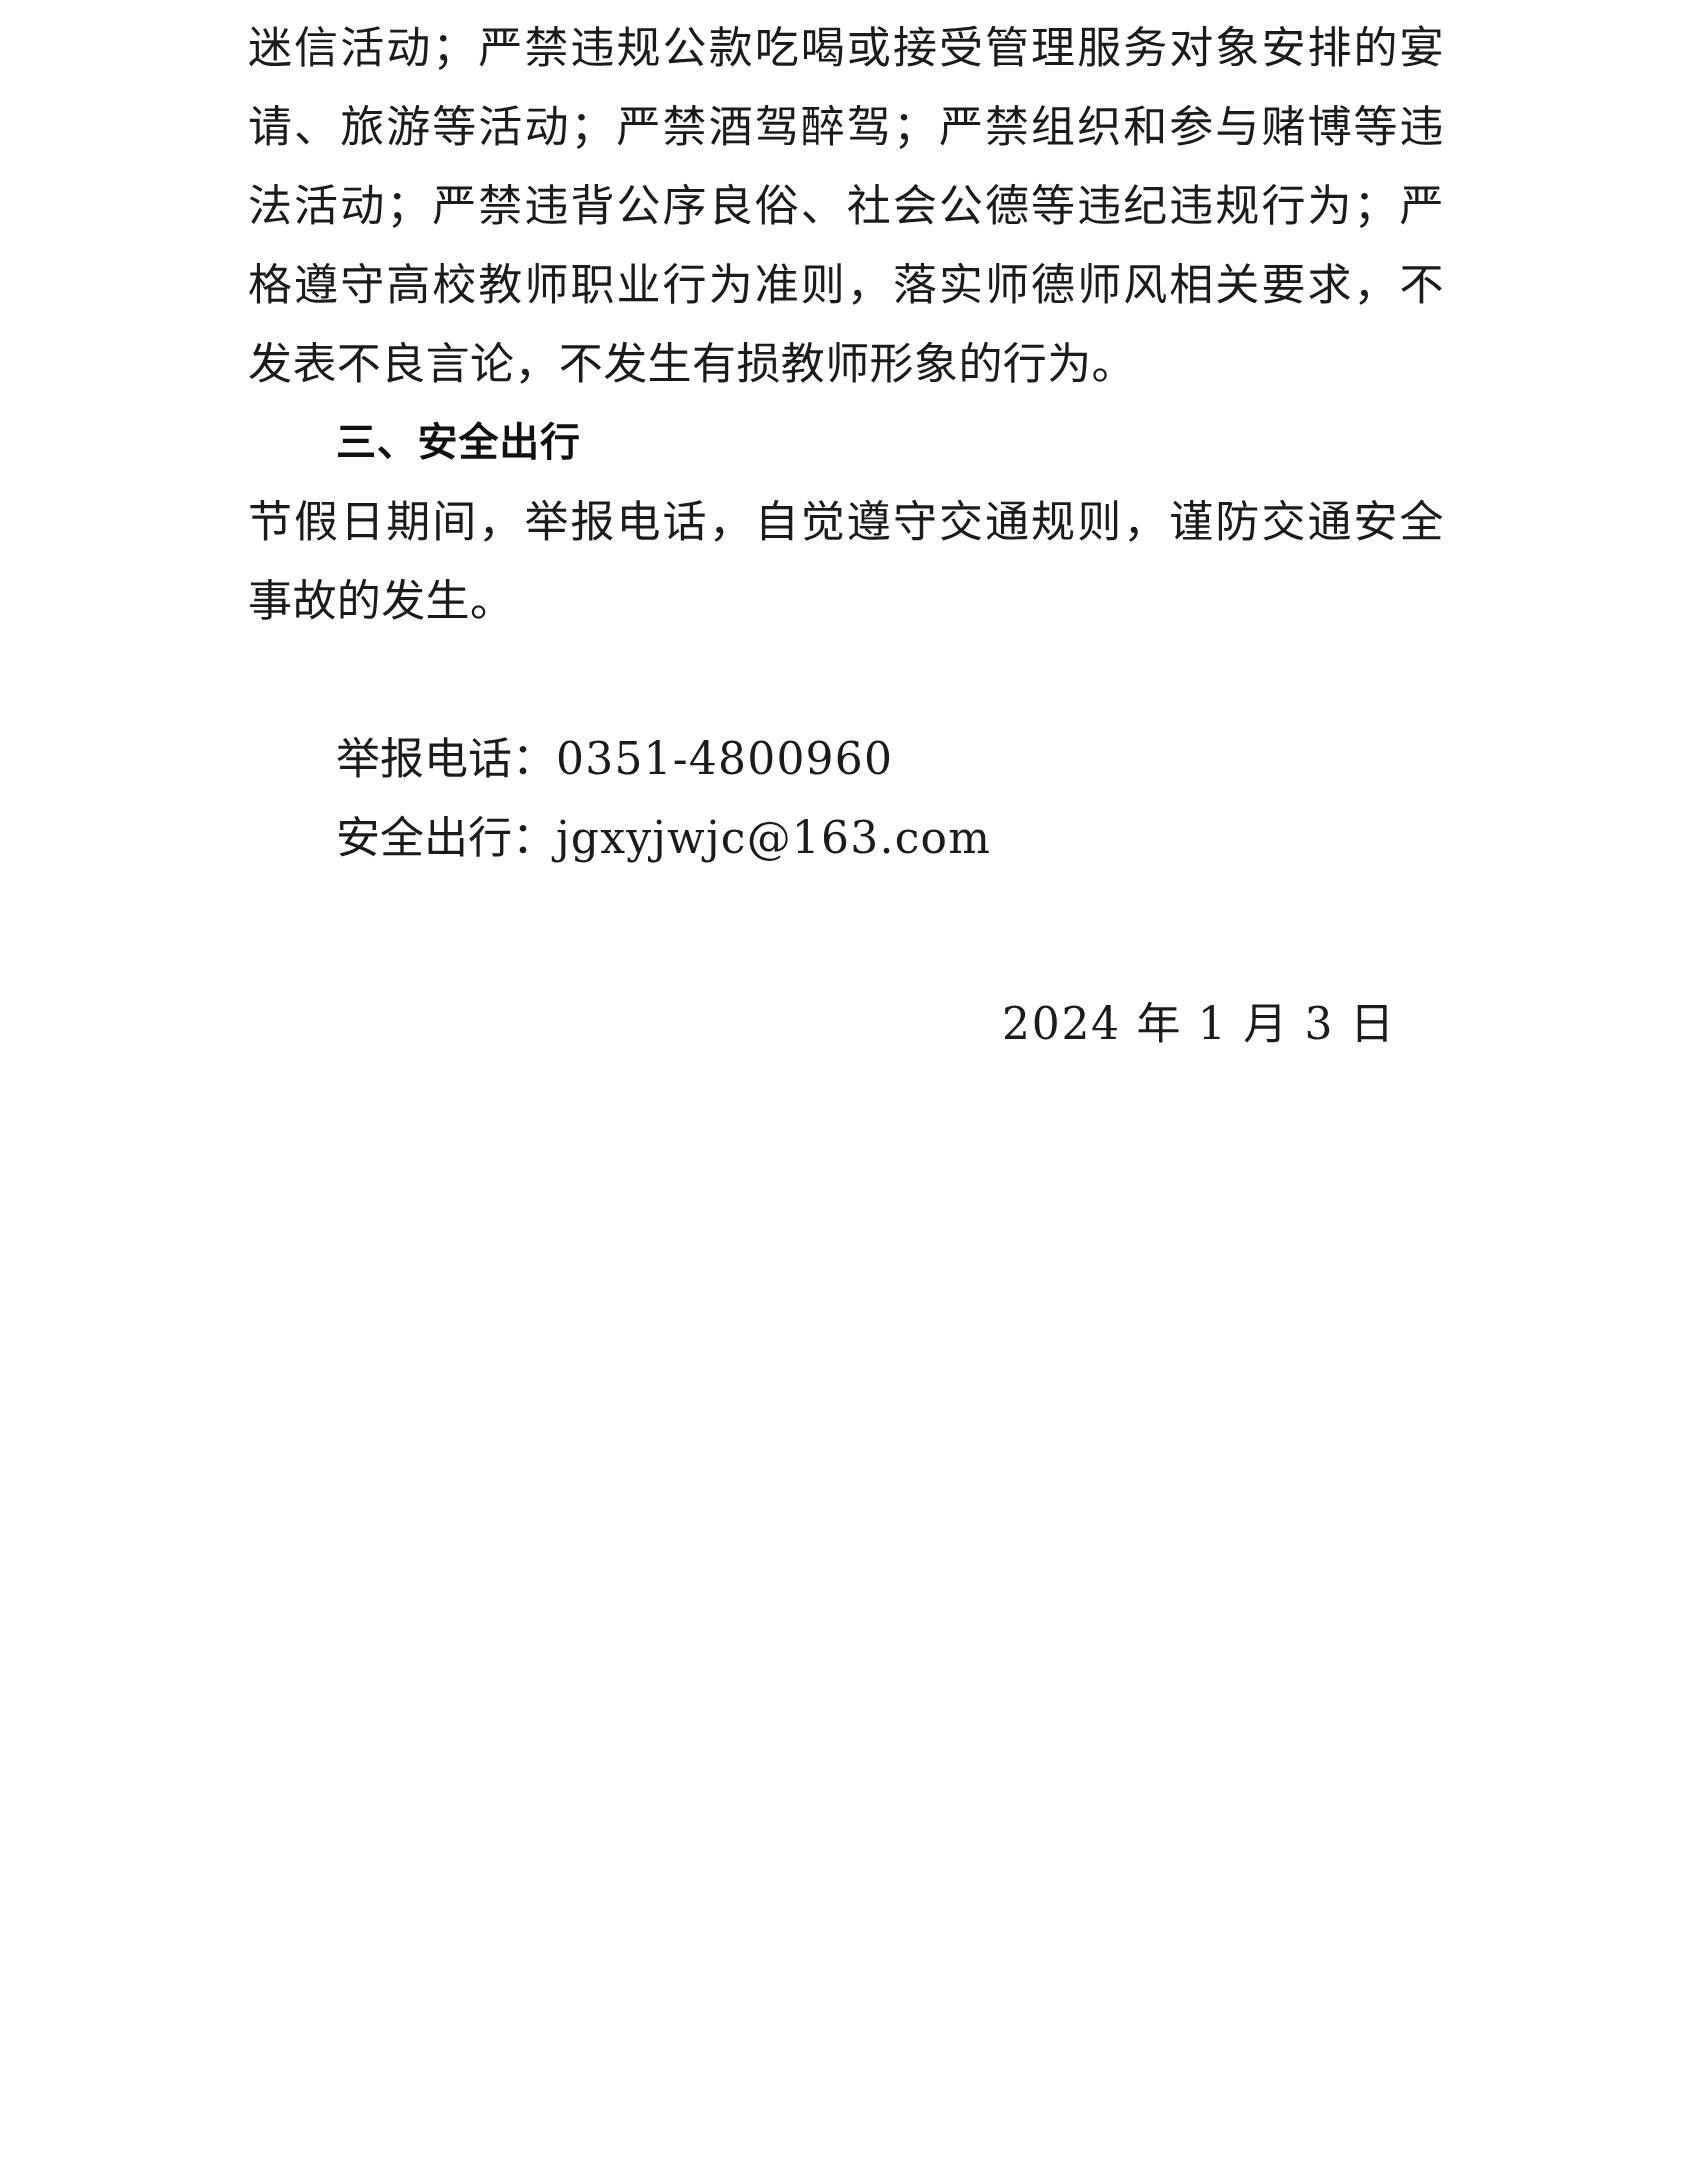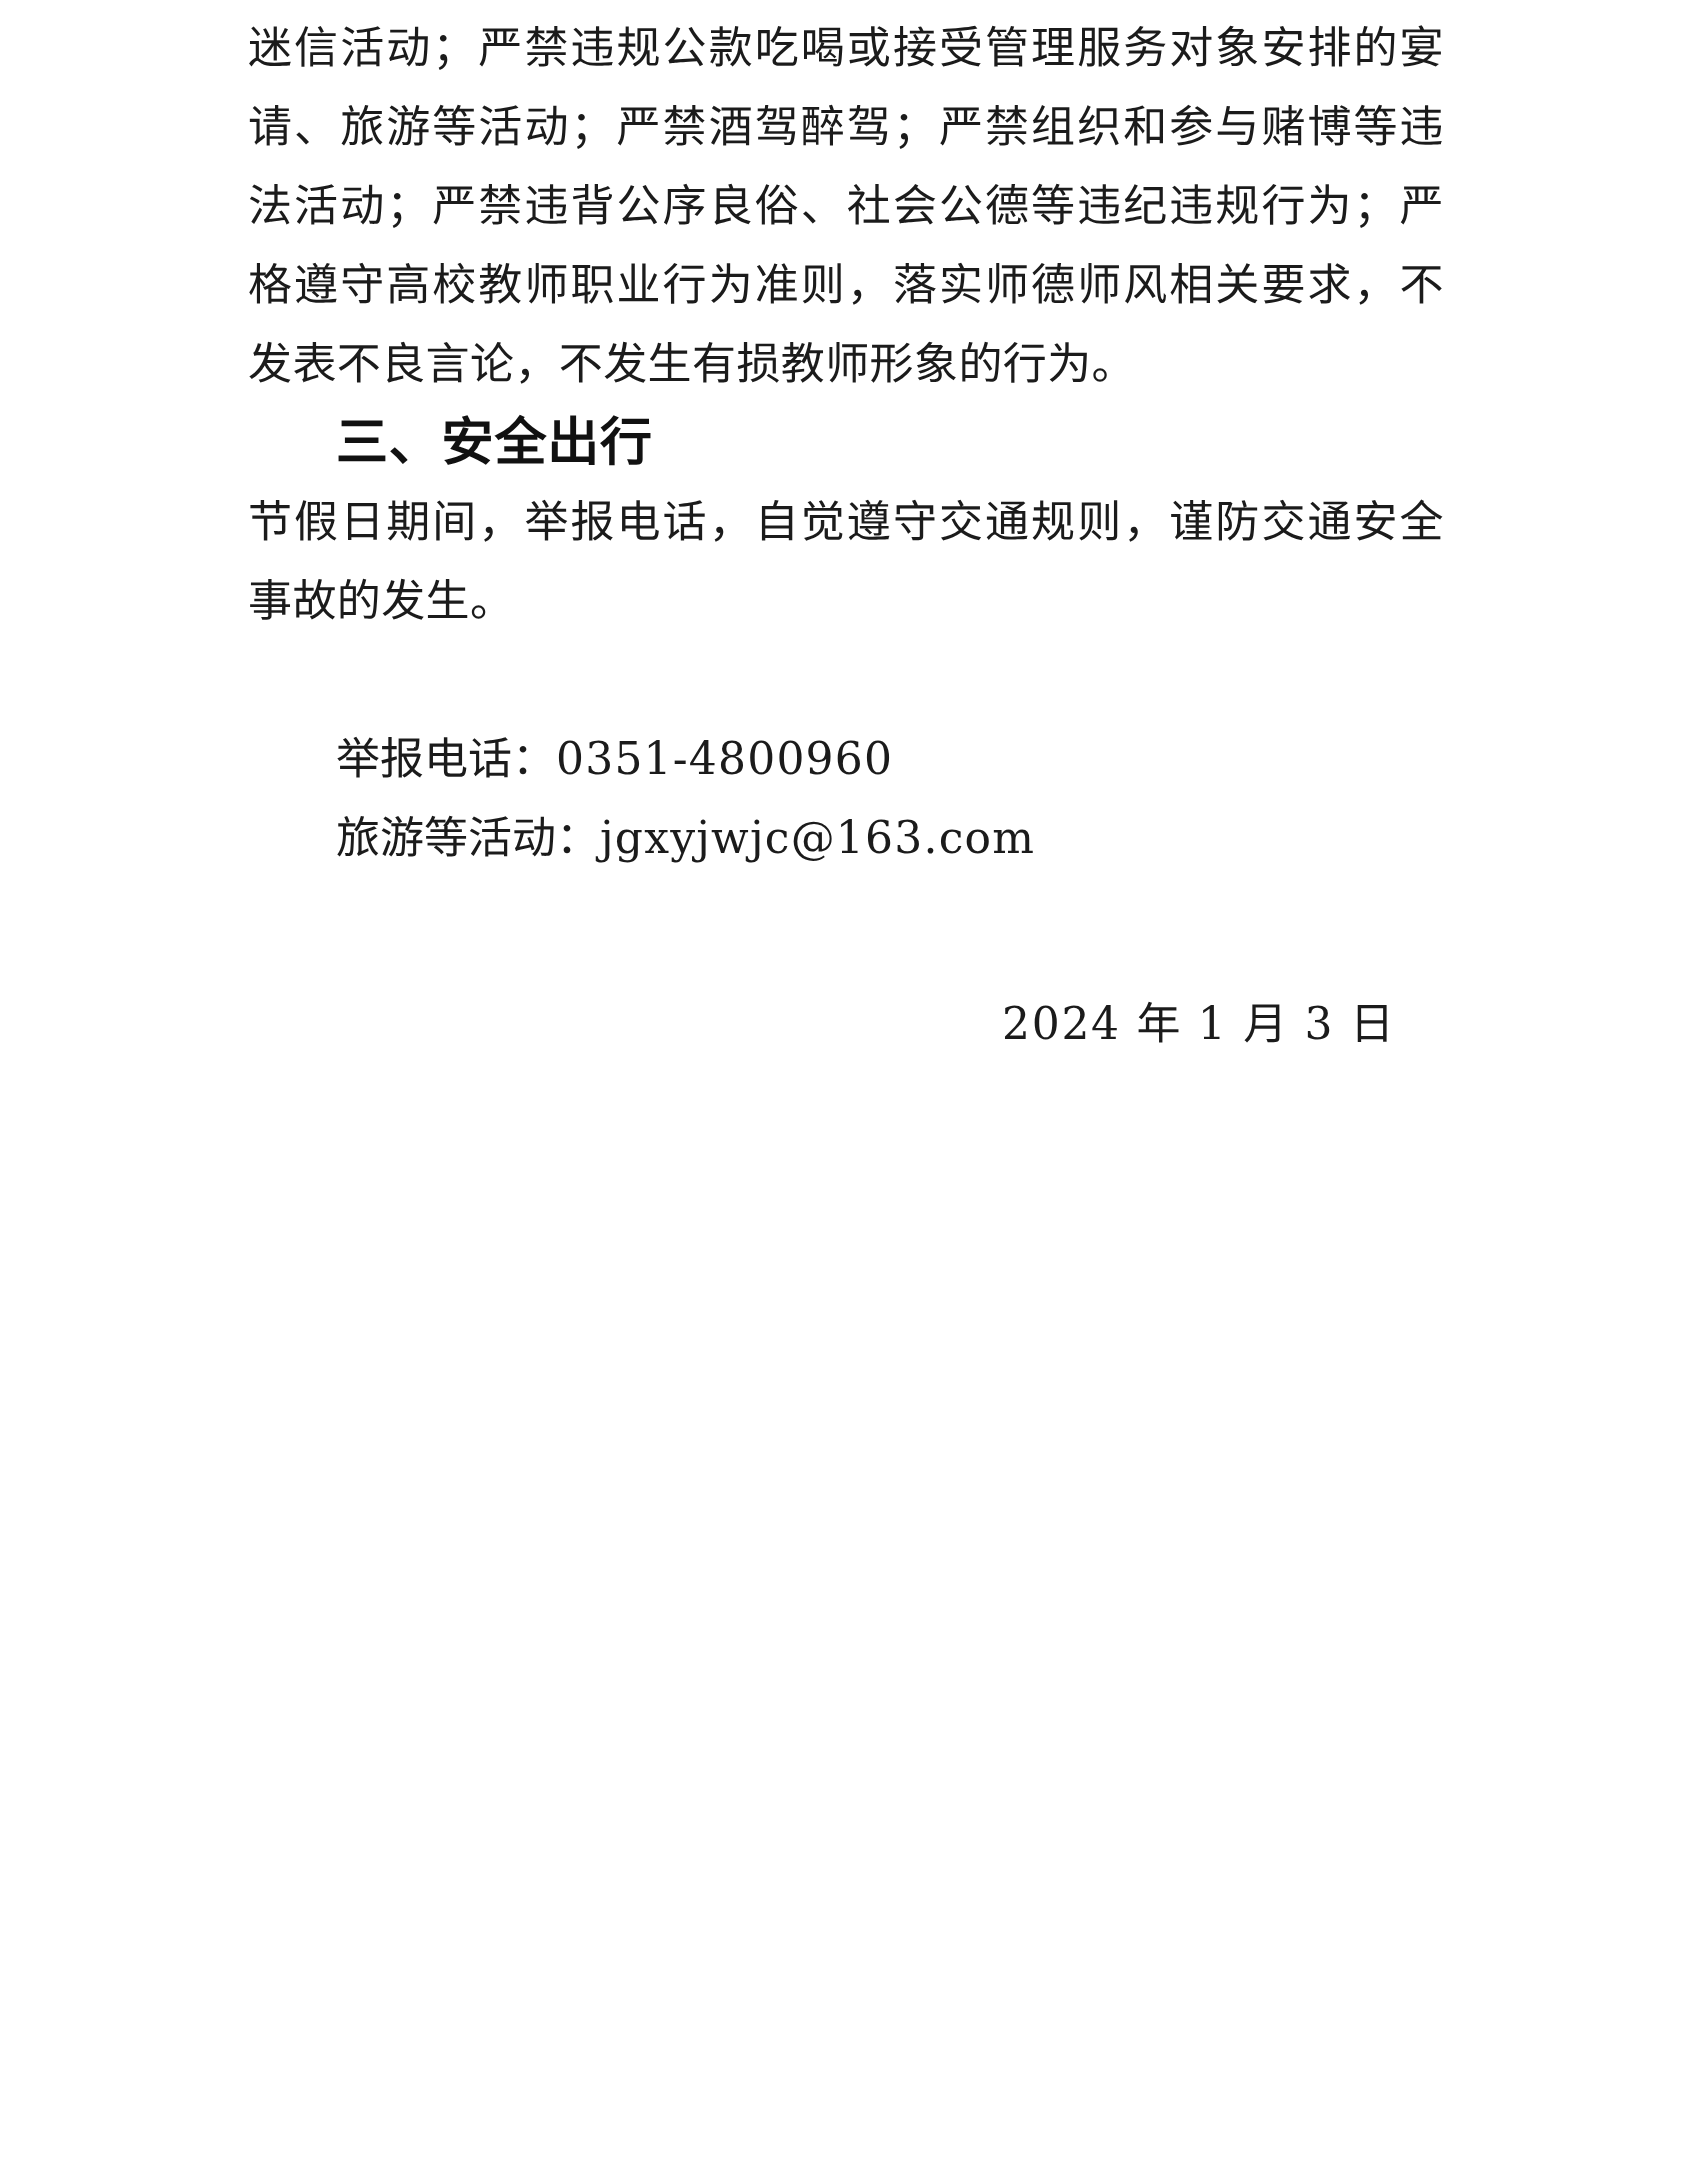--- a/index.html
+++ b/index.html
@@ -33,21 +33,21 @@
     letter-spacing: 0.4px;
     text-align: justify;
     text-justify: inter-ideograph;
     color: #1b1b1b;
   }
   p.indent {
     text-indent: 88px;
   }
   .section-heading {
     margin: 0;
-    font-size: 52px;
+    font-size: 40px;
     line-height: 79px;
     font-weight: bold;
     text-indent: 88px;
     color: #111111;
     font-family: "DejaVu Sans", "Liberation Sans", sans-serif;
     letter-spacing: 0.8px;
   }
   .spacer-block {
     height: 79px;
   }
@@ -96,21 +96,21 @@
     <p class="para">节假日期间，举报电话，自觉遵守交通规则，谨防交通安全事故的发生。</p>
 
     <div class="spacer-block"></div>
 
 
     <p class="contact-line">
       <span>举报电话：</span><span class="ascii">0351-4800960</span>
     </p>
 
     <p class="contact-line">
-      <span>旅游等活动：</span><span class="ascii">jgxyjwjc@163.com</span>
+      <span>安全出行：</span><span class="ascii">jgxyjwjc@163.com</span>
     </p>
 
     <div class="signature-block">
       <p class="signature-date">2024 年 1 月 3 日</p>
     </div>
 
   </div>
 </div>
 
 

